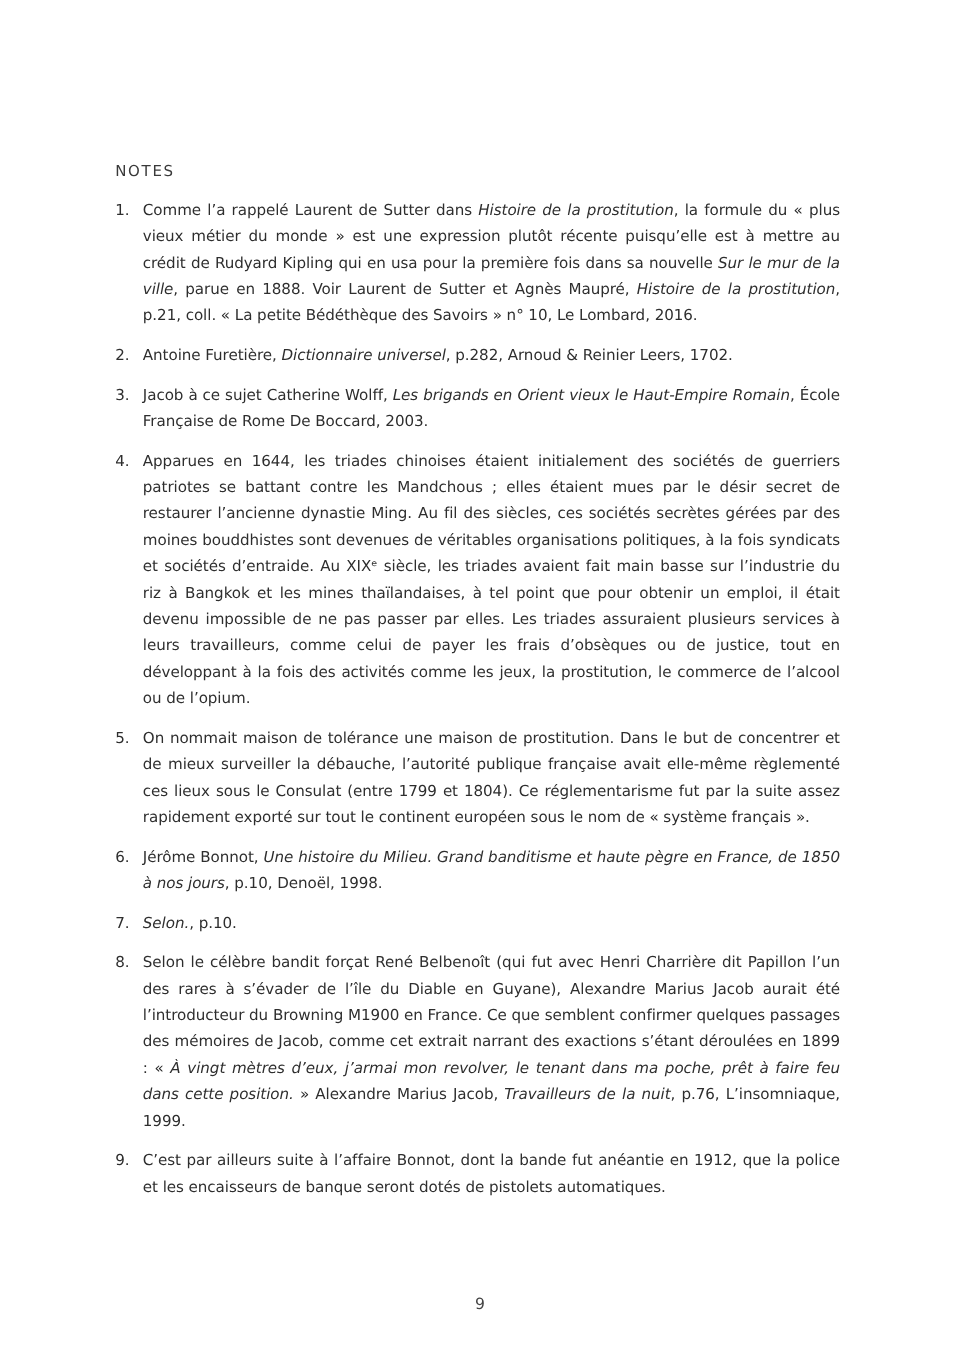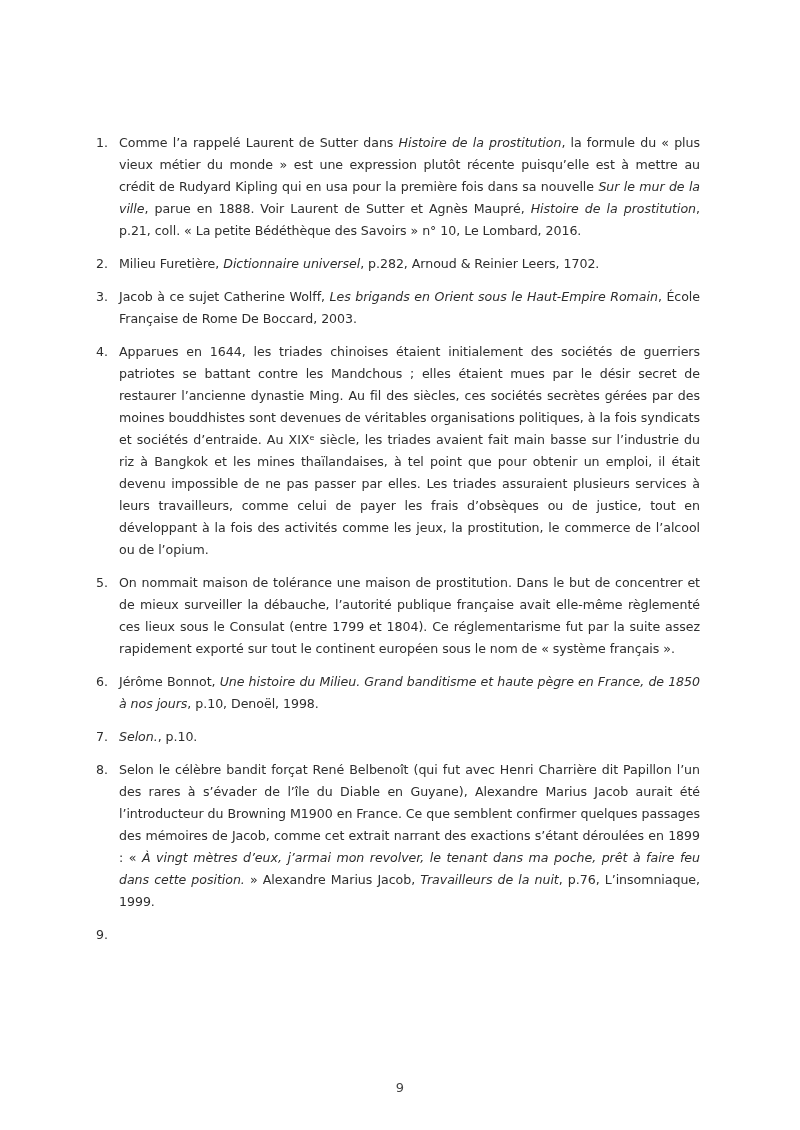--- a/index.html
+++ b/index.html
@@ -12,26 +12,27 @@
                 text-align: justify; margin-bottom: 11px; letter-spacing: -0.05px; }
   ol.notes li .num { position: absolute; left: 0; top: 0; }
   ol.notes li i { }
   .page-number { position: absolute; left: 0; width: 800px; top: 1080px; text-align: center;
                  font-size: 13px; color: #444; }
 </style>
 </head>
 <body>
 
 <div class="page">
+  <div class="heading">NOTES</div>
   <ol class="notes" id="notes-list">
       <li><span class="num">1.</span><span>Comme l’a rappelé Laurent de Sutter dans </span><i>Histoire de la prostitution</i><span>, la formule du « plus vieux métier du monde » est une expression plutôt récente puisqu’elle est à mettre au crédit de Rudyard Kipling qui en usa pour la première fois dans sa nouvelle </span><i>Sur le mur de la ville</i><span>, parue en 1888. Voir Laurent de Sutter et Agnès Maupré, </span><i>Histoire de la prostitution</i><span>, p.21, coll. « La petite Bédéthèque des Savoirs » n° 10, Le Lombard, 2016.</span></li>
-      <li><span class="num">2.</span><span>Milieu Furetière, </span><i>Dictionnaire universel</i><span>, p.282, Arnoud &amp; Reinier Leers, 1702.</span></li>
-      <li><span class="num">3.</span><span>Jacob à ce sujet Catherine Wolff, </span><i>Les brigands en Orient sous le Haut-Empire Romain</i><span>, École Française de Rome De Boccard, 2003.</span></li>
+      <li><span class="num">2.</span><span>Antoine Furetière, </span><i>Dictionnaire universel</i><span>, p.282, Arnoud &amp; Reinier Leers, 1702.</span></li>
+      <li><span class="num">3.</span><span>Jacob à ce sujet Catherine Wolff, </span><i>Les brigands en Orient vieux le Haut-Empire Romain</i><span>, École Française de Rome De Boccard, 2003.</span></li>
       <li><span class="num">4.</span><span>Apparues en 1644, les triades chinoises étaient initialement des sociétés de guerriers patriotes se battant contre les Mandchous ; elles étaient mues par le désir secret de restaurer l’ancienne dynastie Ming. Au fil des siècles, ces sociétés secrètes gérées par des moines bouddhistes sont devenues de véritables organisations politiques, à la fois syndicats et sociétés d’entraide. Au XIXᵉ siècle, les triades avaient fait main basse sur l’industrie du riz à Bangkok et les mines thaïlandaises, à tel point que pour obtenir un emploi, il était devenu impossible de ne pas passer par elles. Les triades assuraient plusieurs services à leurs travailleurs, comme celui de payer les frais d’obsèques ou de justice, tout en développant à la fois des activités comme les jeux, la prostitution, le commerce de l’alcool ou de l’opium.</span></li>
       <li><span class="num">5.</span><span>On nommait maison de tolérance une maison de prostitution. Dans le but de concentrer et de mieux surveiller la débauche, l’autorité publique française avait elle-même règlementé ces lieux sous le Consulat (entre 1799 et 1804). Ce réglementarisme fut par la suite assez rapidement exporté sur tout le continent européen sous le nom de « système français ».</span></li>
       <li><span class="num">6.</span><span>Jérôme Bonnot, </span><i>Une histoire du Milieu. Grand banditisme et haute pègre en France, de 1850 à nos jours</i><span>, p.10, Denoël, 1998.</span></li>
       <li><span class="num">7.</span><i>Selon.</i><span>, p.10.</span></li>
       <li><span class="num">8.</span><span>Selon le célèbre bandit forçat René Belbenoît (qui fut avec Henri Charrière dit Papillon l’un des rares à s’évader de l’île du Diable en Guyane), Alexandre Marius Jacob aurait été l’introducteur du Browning M1900 en France. Ce que semblent confirmer quelques passages des mémoires de Jacob, comme cet extrait narrant des exactions s’étant déroulées en 1899 : « </span><i>À vingt mètres d’eux, j’armai mon revolver, le tenant dans ma poche, prêt à faire feu dans cette position.</i><span> » Alexandre Marius Jacob, </span><i>Travailleurs de la nuit</i><span>, p.76, L’insomniaque, 1999.</span></li>
-      <li><span class="num">9.</span></li>
+      <li><span class="num">9.</span><span>C’est par ailleurs suite à l’affaire Bonnot, dont la bande fut anéantie en 1912, que la police et les encaisseurs de banque seront dotés de pistolets automatiques.</span></li>
     </ol>
 </div>
 
 <div class="page-number">9</div>
 
 </body></html>

